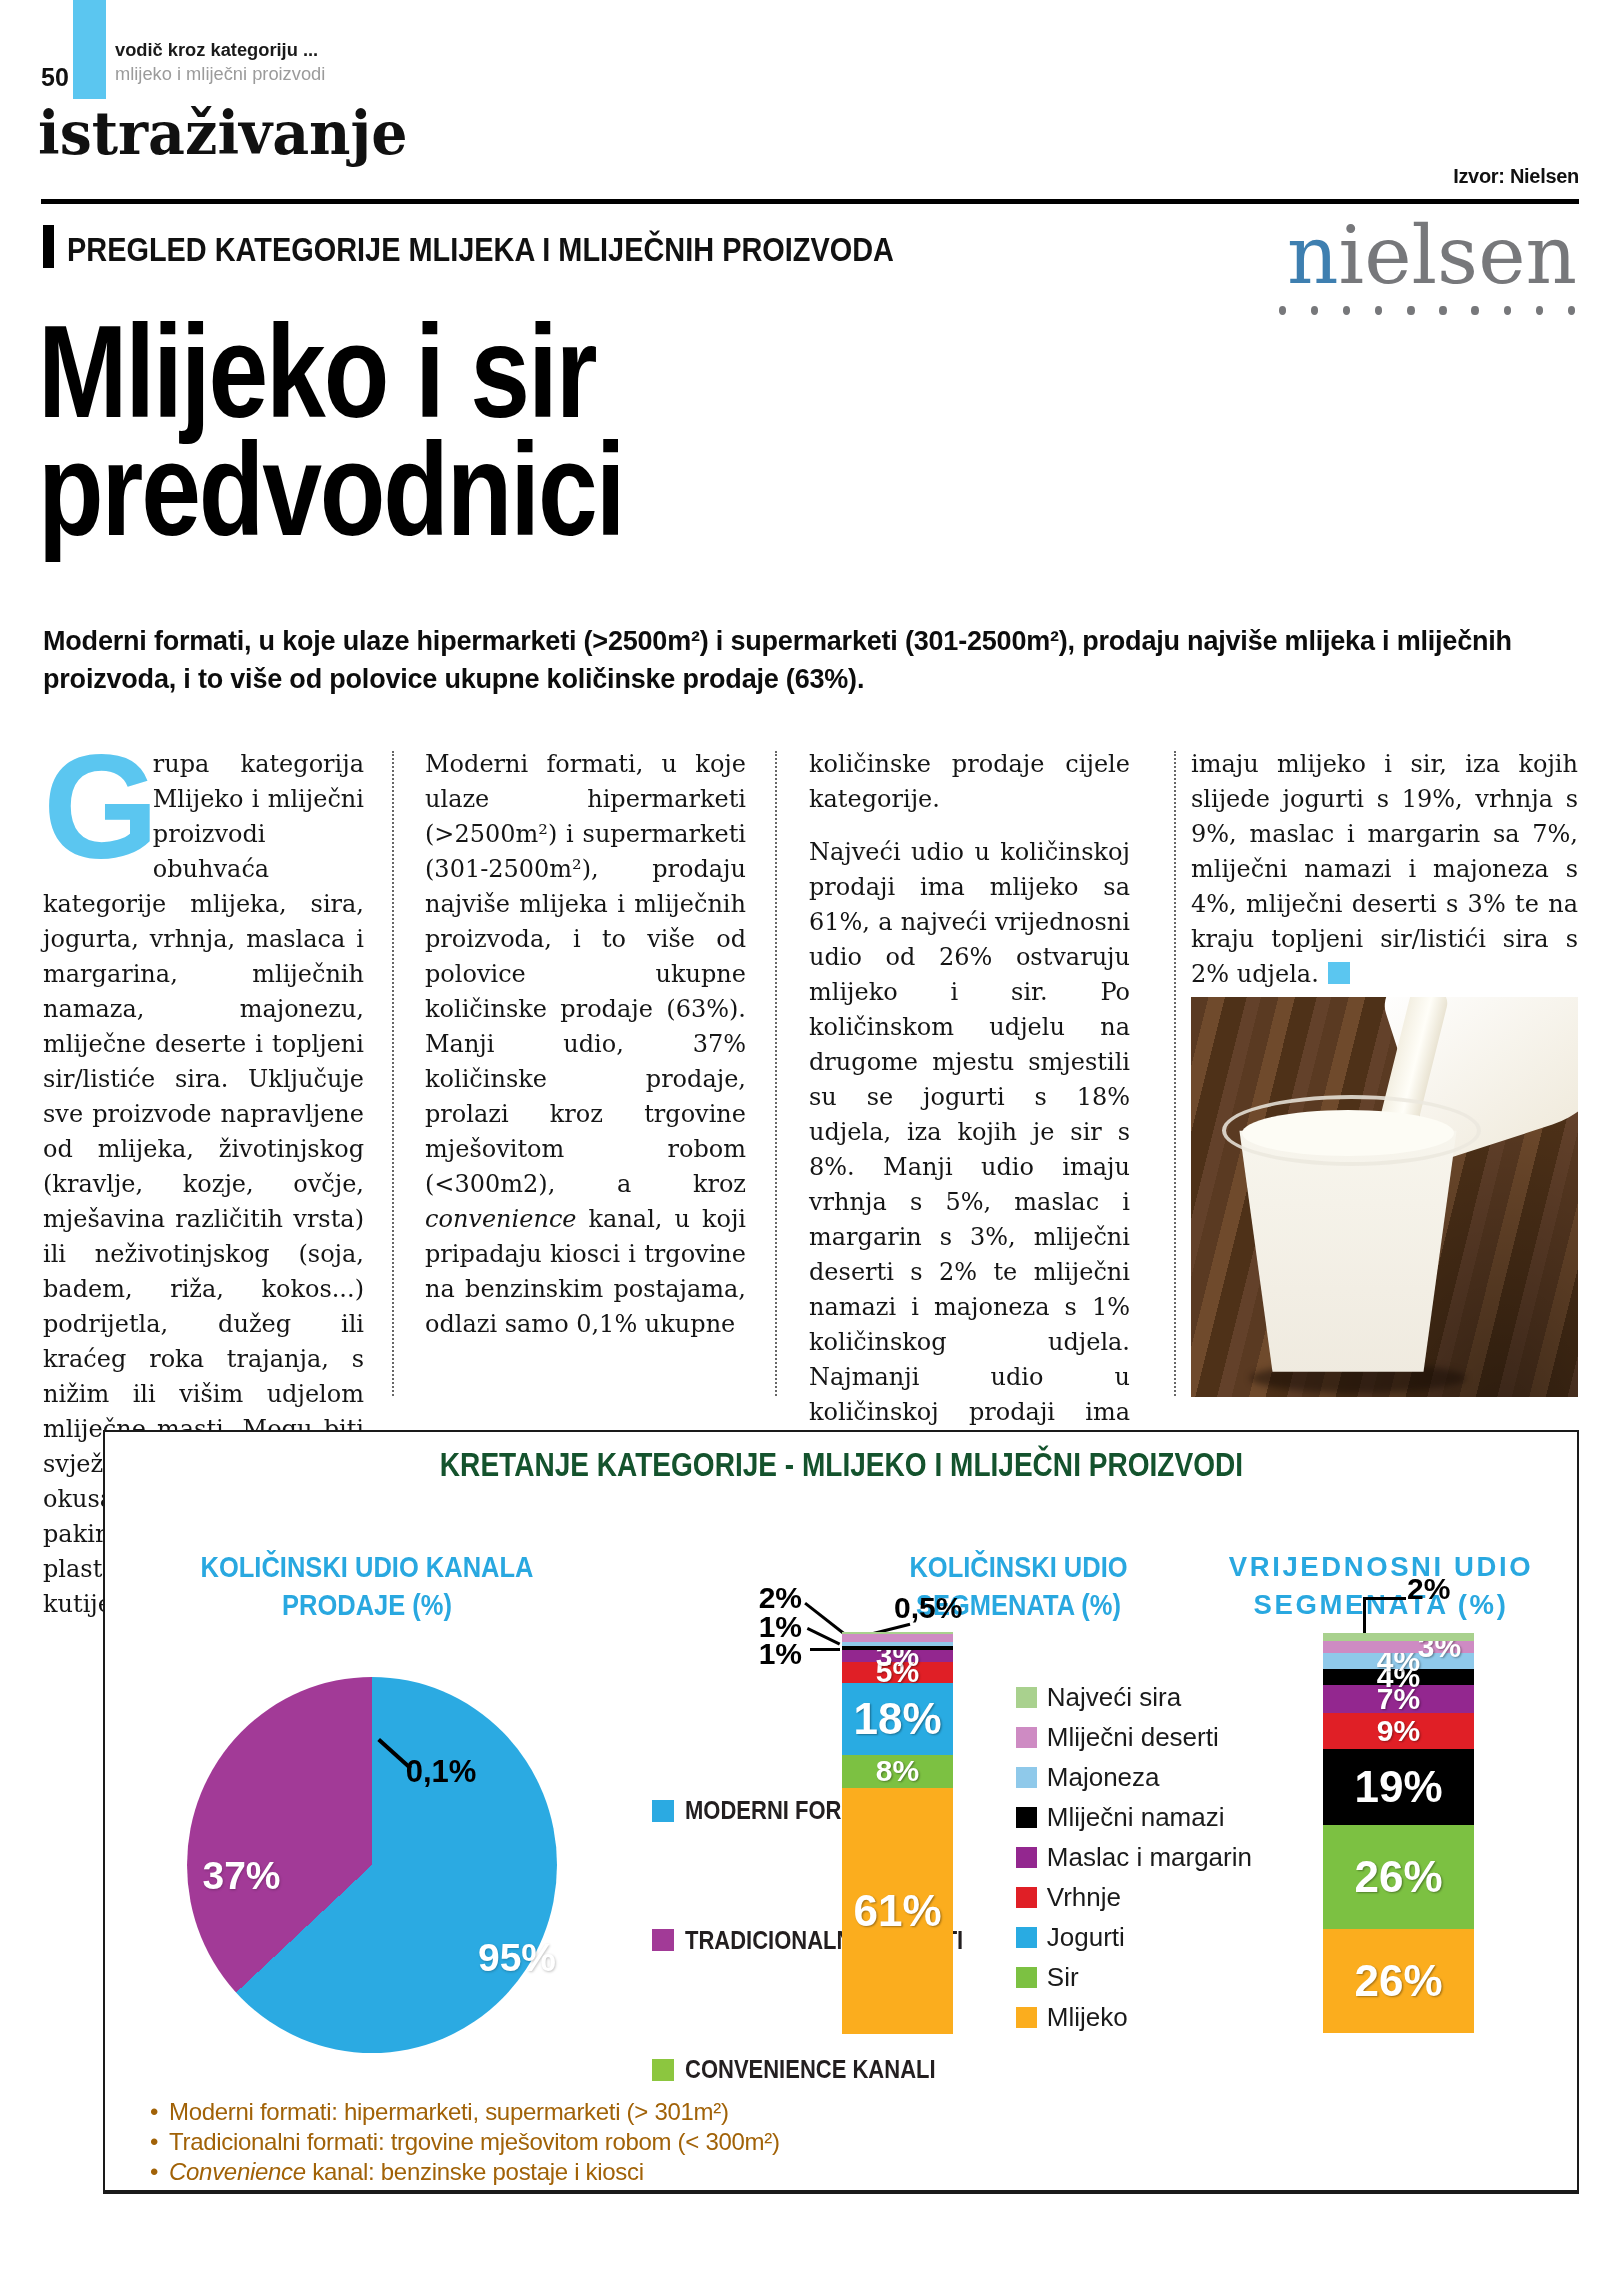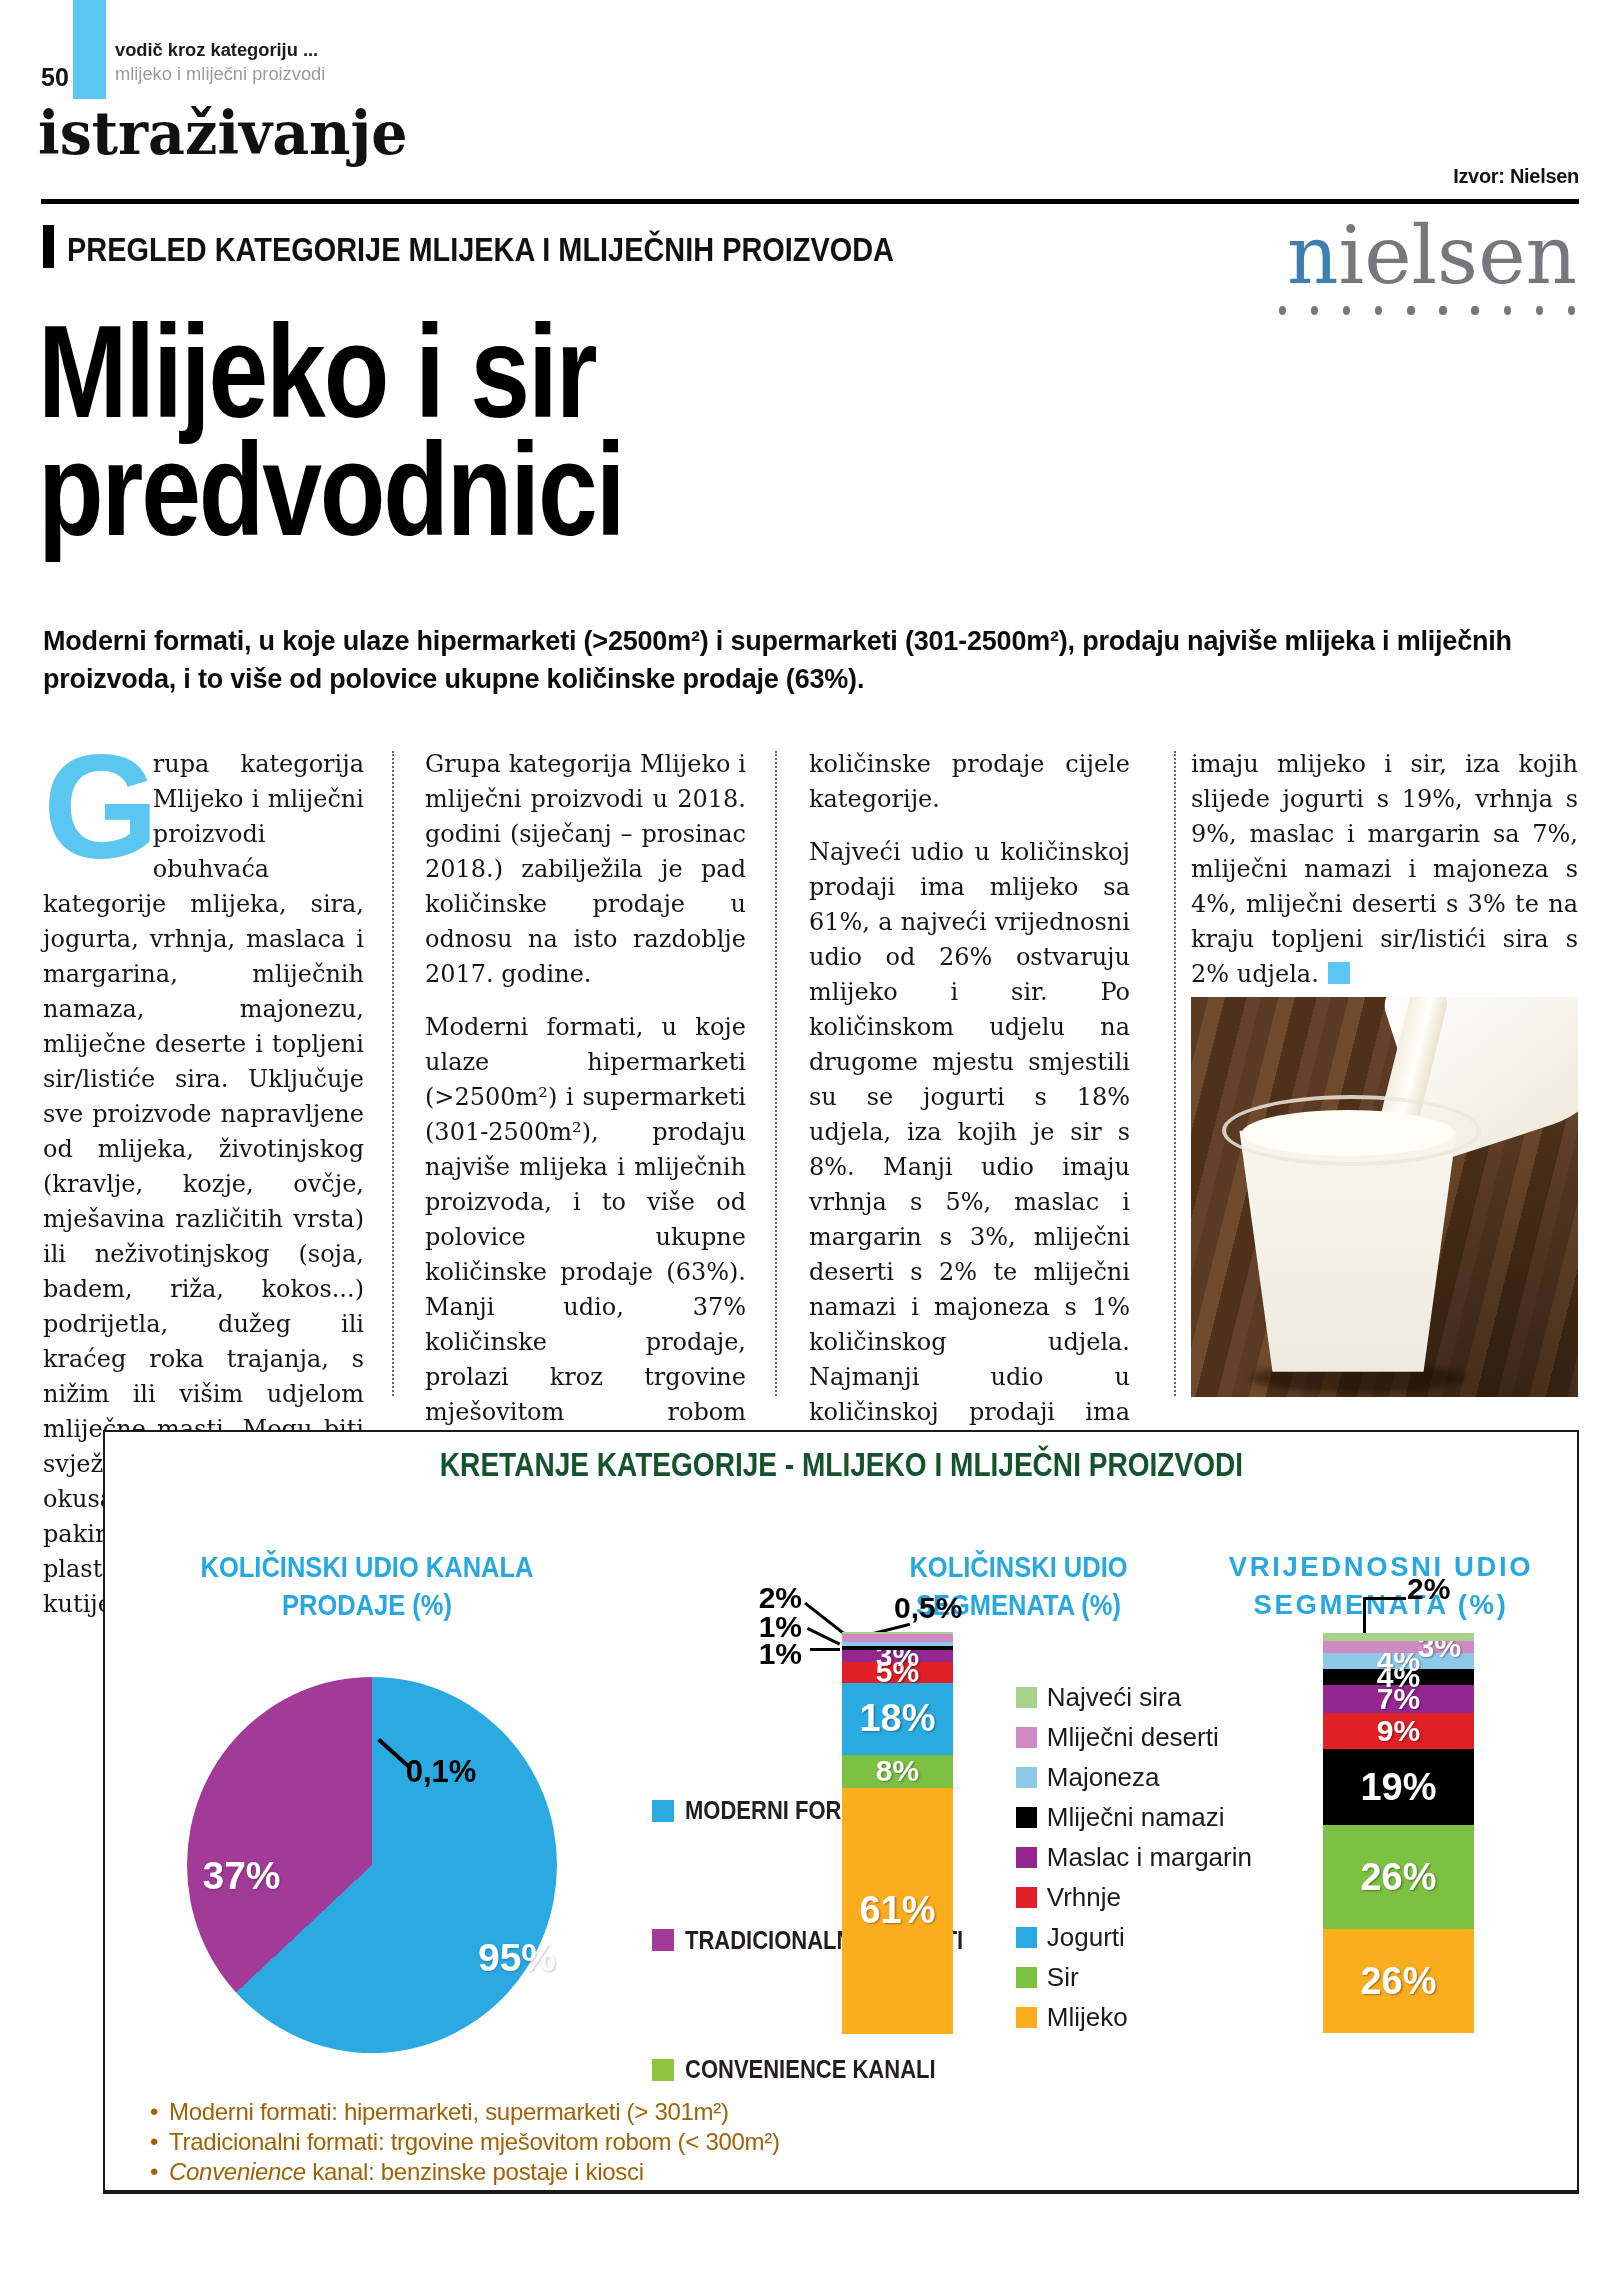--- a/index.html
+++ b/index.html
@@ -87,21 +87,21 @@
   .pie-legend .sw{width:22px;height:22px;margin-right:10.5px;flex:0 0 auto;}
   .pie-legend .lbl{font:700 25px "Liberation Sans",sans-serif;color:#231f20;display:inline-block;
                    transform:scaleX(.88);transform-origin:0 50%;white-space:nowrap;}
   
   .bar{position:absolute;display:flex;flex-direction:column-reverse;}
   .bar-mid{left:737px;top:200px;width:111px;height:402px;}
   .bar-right{left:1218px;top:201px;width:151px;height:400px;}
   .seg{position:relative;display:flex;align-items:center;justify-content:center;overflow:visible;}
   .seg-label{font:700 30px "Liberation Sans",sans-serif;color:#fff;white-space:nowrap;
              text-shadow:1.3px 1.3px 2px rgba(0,0,0,.35);}
-  .seg-label.big{font-size:38px;}
+  .seg-label.big{font-size:44px;}
   
   .callout{position:absolute;font:700 30px "Liberation Sans",sans-serif;color:#000;}
   .co-2pct{left:625px;top:149px;width:72px;text-align:right;}
   .co-1pct-a{left:625px;top:178px;width:72px;text-align:right;}
   .co-1pct-b{left:625px;top:205px;width:72px;text-align:right;}
   .co-05pct{left:789px;top:159px;width:118px;}
   .co-r2pct{left:1302px;top:140px;width:79px;}
   .cline{position:absolute;background:#000;height:3.3px;}
   .cl1{left:701px;top:170px;width:50px;transform:rotate(38deg);transform-origin:0 0;}
   .cl2{left:703px;top:195px;width:36px;transform:rotate(26deg);transform-origin:0 0;}
@@ -157,21 +157,20 @@
     <span class="tl"><span>predvodnici</span></span>
   </div>
   <div class="lead">Moderni formati, u koje ulaze hipermarketi (&gt;2500m²) i supermarketi (301-2500m²), prodaju najviše mlijeka i mliječnih proizvoda, i to više od polovice ukupne količinske prodaje (63%).</div>
 
   <div class="columns">
     <div class="col col1">
         <span class="dropcap">G</span>
         <p>rupa kategorija Mlijeko i mliječni proizvodi obuhvaća kategorije mlijeka, sira, jogurta, vrhnja, maslaca i margarina, mliječnih namaza, majonezu, mliječne deserte i topljeni sir/listiće sira. Uključuje sve proizvode napravljene od mlijeka, životinjskog (kravlje, kozje, ovčje, mješavina različitih vrsta) ili neživotinjskog (soja, badem, riža, kokos...) podrijetla, dužeg ili kraćeg roka trajanja, s nižim ili višim udjelom mliječne masti. Mogu biti svježi ili trajni, različitih okusa, oblika, volumena, pakirani u karton, plastične čašice ili boce, kutije i tube.</p>
       </div>
     <div class="col col2">
-        <p>Grupa kategorija Mlijeko i mliječni proizvodi u 2018. godini (siječanj – prosinac 2018.) zabilježila je pad količinske prodaje u odnosu na isto razdoblje 2017. godine.</p>
         <p>Moderni formati, u koje ulaze hipermarketi (&gt;2500m²) i supermarketi (301-2500m²), prodaju najviše mlijeka i mliječnih proizvoda, i to više od polovice ukupne količinske prodaje (63%). Manji udio, 37% količinske prodaje, prolazi kroz trgovine mješovitom robom (&lt;300m2), a kroz <i>convenience</i> kanal, u koji pripadaju kiosci i trgovine na benzinskim postajama, odlazi samo 0,1% ukupne</p>
       </div>
     <div class="col col3">
         <p>količinske prodaje cijele kategorije.</p>
         <p>Najveći udio u količinskoj prodaji ima mlijeko sa 61%, a najveći vrijednosni udio od 26% ostvaruju mlijeko i sir. Po količinskom udjelu na drugome mjestu smjestili su se jogurti s 18% udjela, iza kojih je sir s 8%. Manji udio imaju vrhnja s 5%, maslac i margarin s 3%, mliječni deserti s 2% te mliječni namazi i majoneza s 1% količinskog udjela. Najmanji udio u količinskoj prodaji ima topljeni sir/listići sira s 0,5% udjela.</p>
         <p>Po vrijednosnom udjelu segmenti su poredani po sljedećem redoslijedu: 26% udjela</p>
       </div>
     <div class="col col4">
         <p>imaju mlijeko i sir, iza kojih slijede jogurti s 19%, vrhnja s 9%, maslac i margarin sa 7%, mliječni namazi i majoneza s 4%, mliječni deserti s 3% te na kraju topljeni sir/listići sira s 2% udjela.<span class="end-square"></span></p>
       </div>

